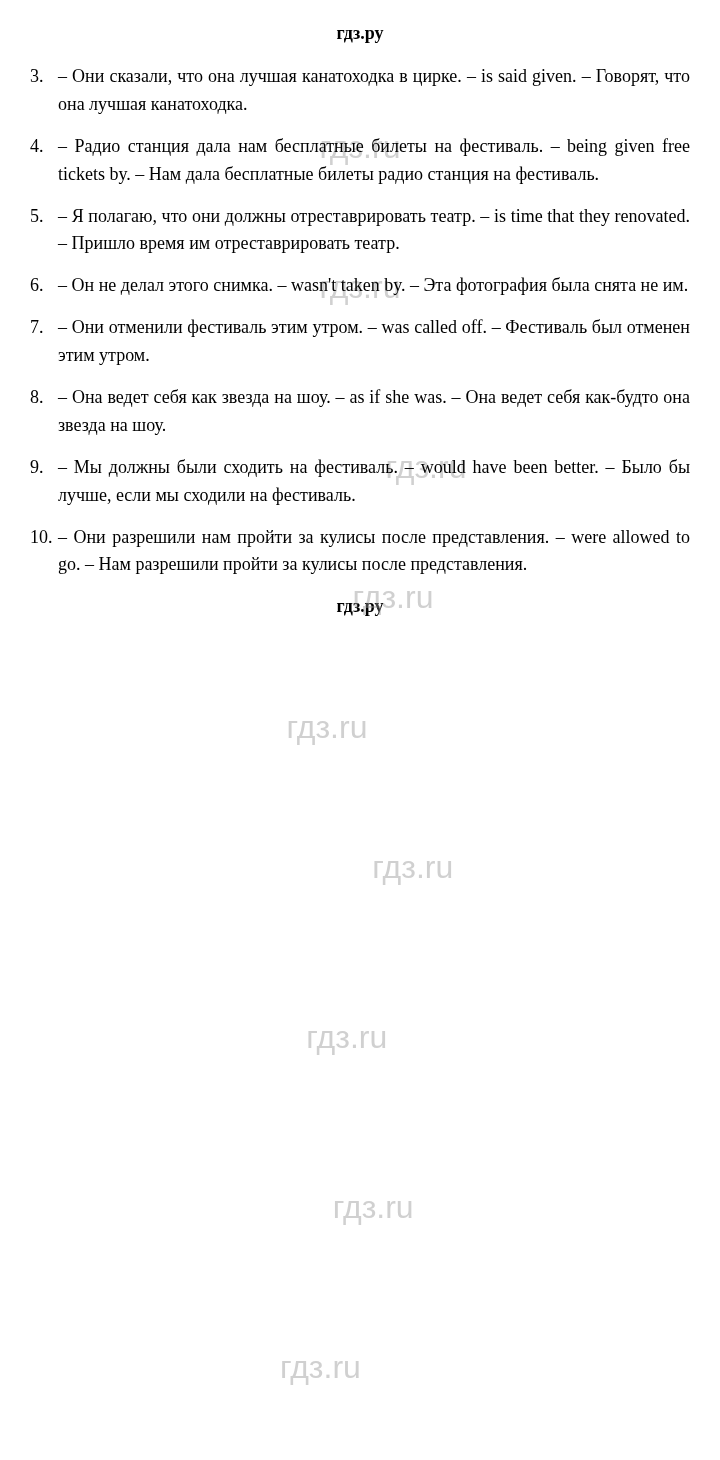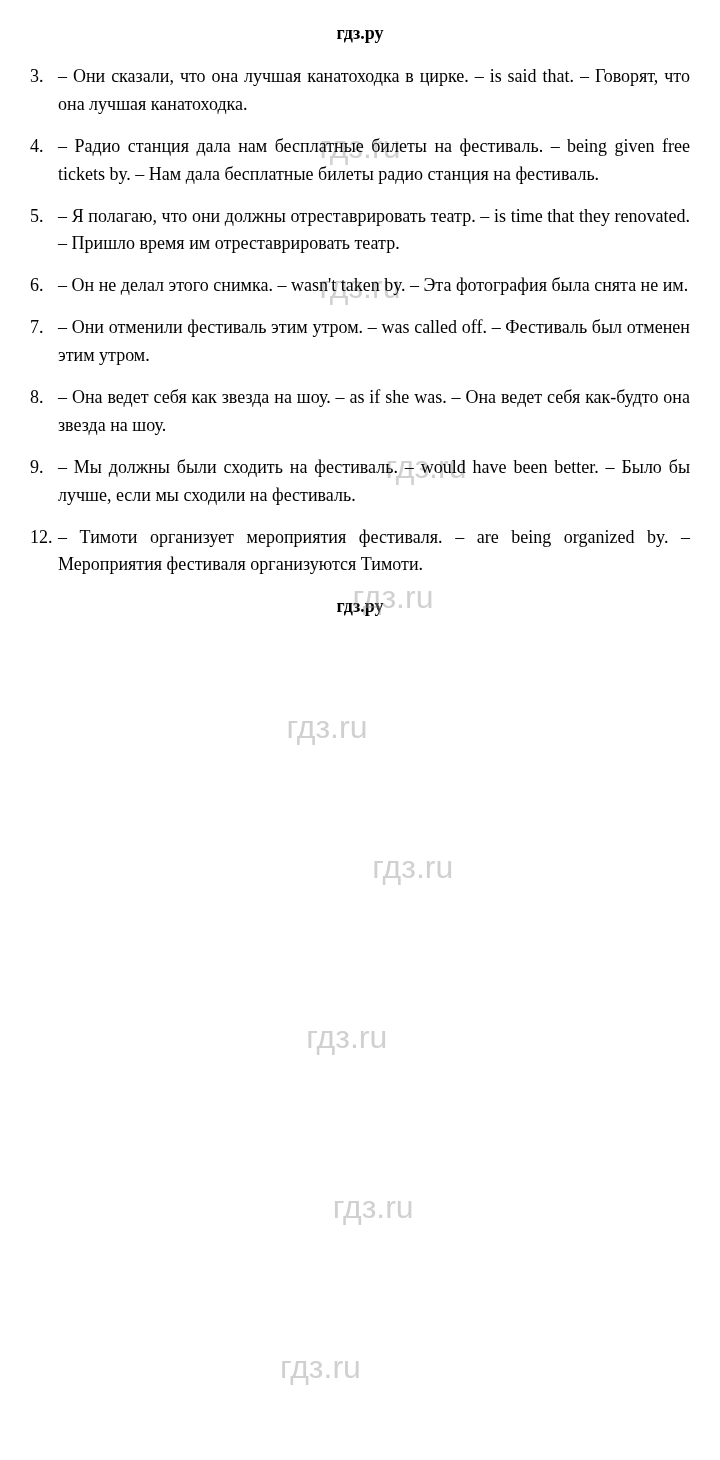--- a/index.html
+++ b/index.html
@@ -96,21 +96,21 @@
   <span class="watermark wm3">гдз.ru</span>
   <span class="watermark wm4">гдз.ru</span>
   <span class="watermark wm5">гдз.ru</span>
   <span class="watermark wm6">гдз.ru</span>
   <span class="watermark wm7">гдз.ru</span>
   <span class="watermark wm8">гдз.ru</span>
   <span class="watermark wm9">гдз.ru</span>
 
   <div class="item">
     <span class="item-number">3.</span>
-    <span class="item-text">– Они сказали, что она лучшая канатоходка в цирке. – is said that. – Говорят, что она лучшая канатоходка.</span>
+    <span class="item-text">– Они сказали, что она лучшая канатоходка в цирке. – is said given. – Говорят, что она лучшая канатоходка.</span>
   </div>
 
   <div class="item">
     <span class="item-number">4.</span>
     <span class="item-text">– Радио станция дала нам бесплатные билеты на фестиваль. – being given free tickets by. – Нам дала бесплатные билеты радио станция на фестиваль.</span>
   </div>
 
   <div class="item">
     <span class="item-number">5.</span>
     <span class="item-text">– Я полагаю, что они должны отреставрировать театр. – is time that they renovated. – Пришло время им отреставрировать театр.</span>
@@ -129,24 +129,24 @@
   <div class="item">
     <span class="item-number">8.</span>
     <span class="item-text">– Она ведет себя как звезда на шоу. – as if she was. – Она ведет себя как-будто она звезда на шоу.</span>
   </div>
 
   <div class="item">
     <span class="item-number">9.</span>
     <span class="item-text">– Мы должны были сходить на фестиваль. – would have been better. – Было бы лучше, если мы сходили на фестиваль.</span>
   </div>
 
+  <div class="item">
+    <span class="item-number">10.</span>
+    <span class="item-text">– Они разрешили нам пройти за кулисы после представления. – were allowed to go. – Нам разрешили пройти за кулисы после представления.</span>
+  </div>
 
 
-  <div class="item">
-    <span class="item-number">12.</span>
-    <span class="item-text">– Тимоти организует мероприятия фестиваля. – are being organized by. – Мероприятия фестиваля организуются Тимоти.</span>
-  </div>
 
 </div>
 
 <div class="footer">
   <span>гдз.ру</span>
 </div>
 
 </body></html>

